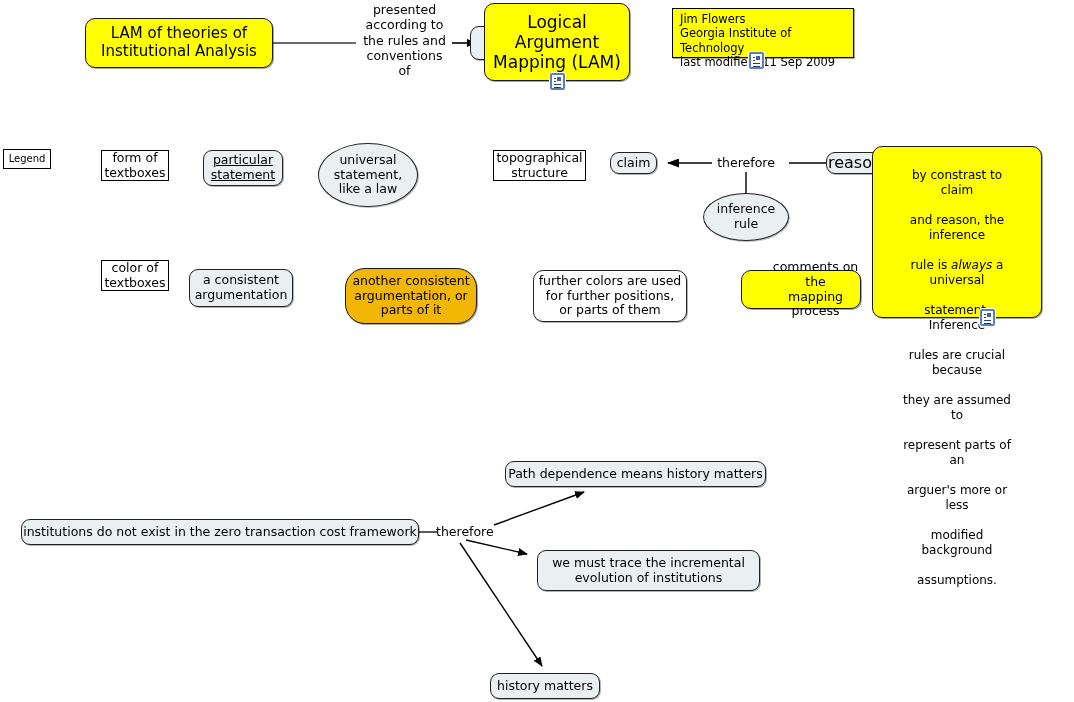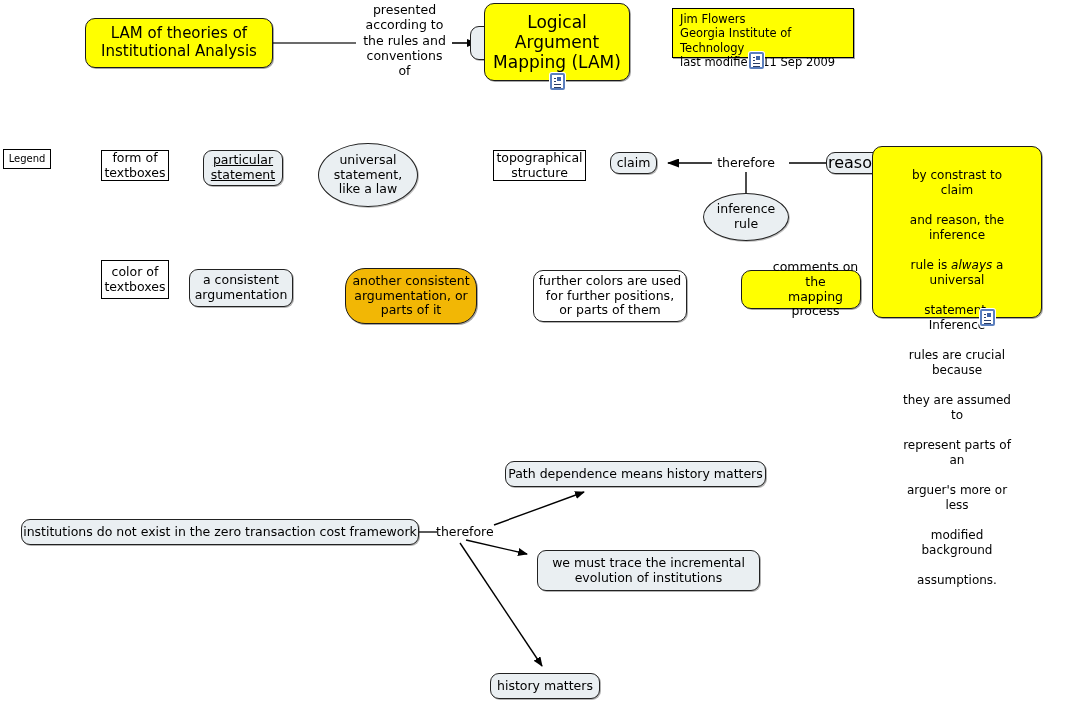--- a/index.html
+++ b/index.html
@@ -264,21 +264,21 @@
   <div class="note-icon" style="left:980px; top:309px; z-index:4;">
     <div class="page">
       <span class="sq"></span>
       <span class="ln l1"></span>
       <span class="ln l2"></span>
       <span class="ln l3"></span>
       <span class="ln l4"></span>
     </div>
   </div>
 
-  <div class="node sqbox" style="left:101px; top:260px; width:68px; height:39px; font-size:12.5px;">color of
+  <div class="node sqbox" style="left:101px; top:260px; width:68px; height:31px; font-size:12.5px;">color of
 textboxes</div>
 
   <div class="node rbox" style="left:189px; top:269px; width:104px; height:38px; font-size:12.5px;">a consistent
 argumentation</div>
 
   <div class="node obox" style="left:345px; top:268px; width:132px; height:56px; font-size:12.5px;">another consistent
 argumentation, or
 parts of it</div>
 
   <div class="node wbox" style="left:533px; top:270px; width:154px; height:52px; font-size:12.5px;">further colors are used

